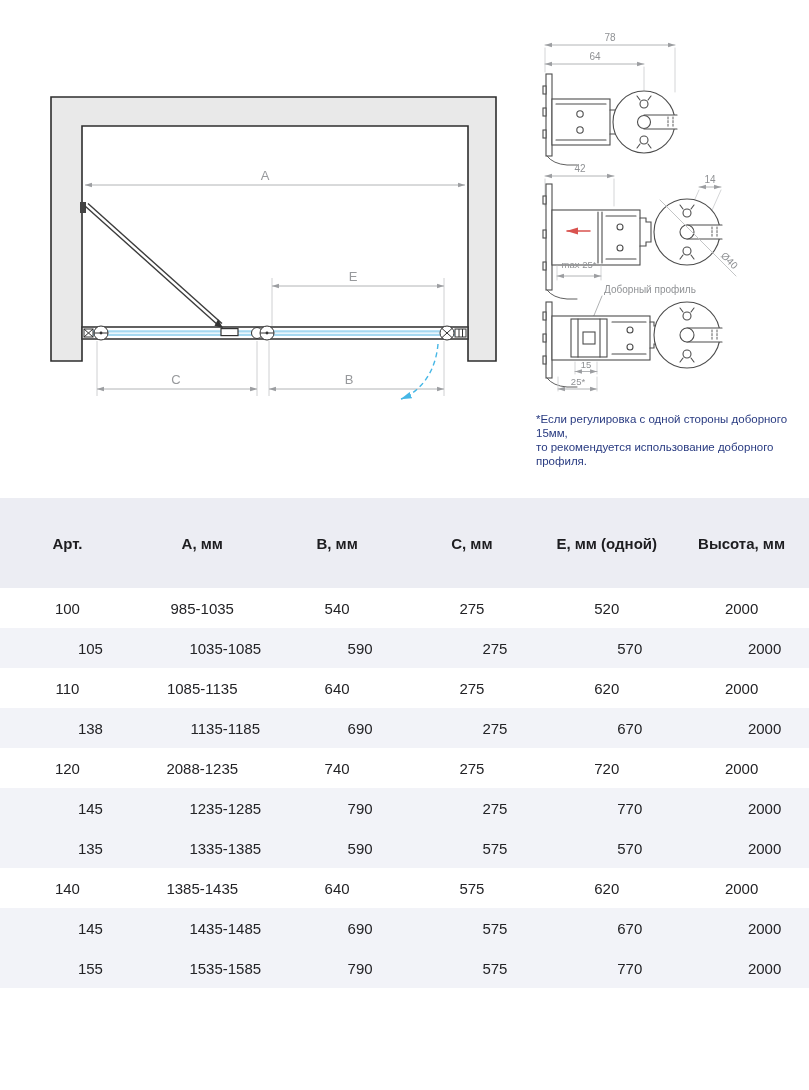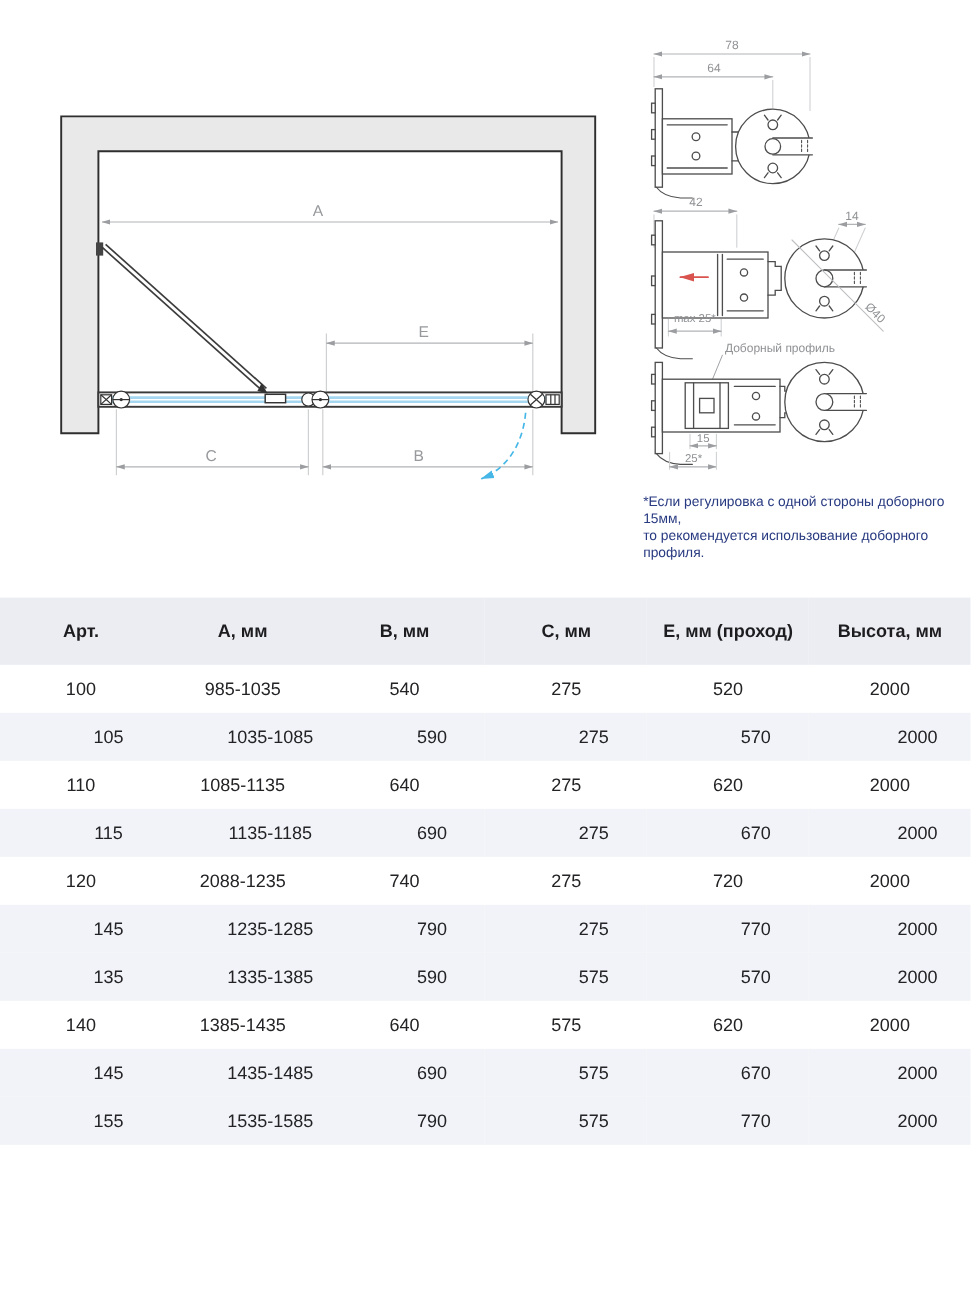--- a/index.html
+++ b/index.html
@@ -15,21 +15,21 @@
   .footnote{
     position:absolute;left:536px;top:412px;width:266px;
     font-size:11.5px;line-height:14px;color:#283a80;
   }
   .spec-table{
     position:absolute;left:0;top:498px;width:809px;
     border-collapse:collapse;table-layout:fixed;
   }
   .spec-table th{
     height:56px;background:#ecedf3;font-size:15px;font-weight:600;
-    color:#1d1d20;text-align:center;padding:0;margin-top:32px;
+    color:#1d1d20;text-align:center;padding:17px;margin-top:32px;
   }
   .spec-table td{
     height:40px;font-size:15px;font-weight:400;color:#232326;
     text-align:center;padding:0;
   }
   .spec-table tr.alt td{background:#f2f3f8;padding-left:46px;}
 </style>
 </head>
 <body>
 
@@ -265,21 +265,21 @@
     <span style="display:block">то рекомендуется использование доборного профиля.</span>
   </div>
 
   <table class="spec-table">
     <thead>
       <tr>
           <th>Арт.</th>
           <th>А, мм</th>
           <th>В, мм</th>
           <th>С, мм</th>
-          <th>Е, мм (проход)</th>
+          <th>Е, мм (одной)</th>
           <th>Высота, мм</th>
         </tr>
     </thead>
     <tbody>
         <tr>
           <td>100</td>
           <td>985-1035</td>
           <td>540</td>
           <td>275</td>
           <td>520</td>
@@ -295,21 +295,21 @@
         </tr>
         <tr>
           <td>110</td>
           <td>1085-1135</td>
           <td>640</td>
           <td>275</td>
           <td>620</td>
           <td>2000</td>
         </tr>
         <tr class="alt">
-          <td>115</td>
+          <td>138</td>
           <td>1135-1185</td>
           <td>690</td>
           <td>275</td>
           <td>670</td>
           <td>2000</td>
         </tr>
         <tr>
           <td>120</td>
           <td>2088-1235</td>
           <td>740</td>

